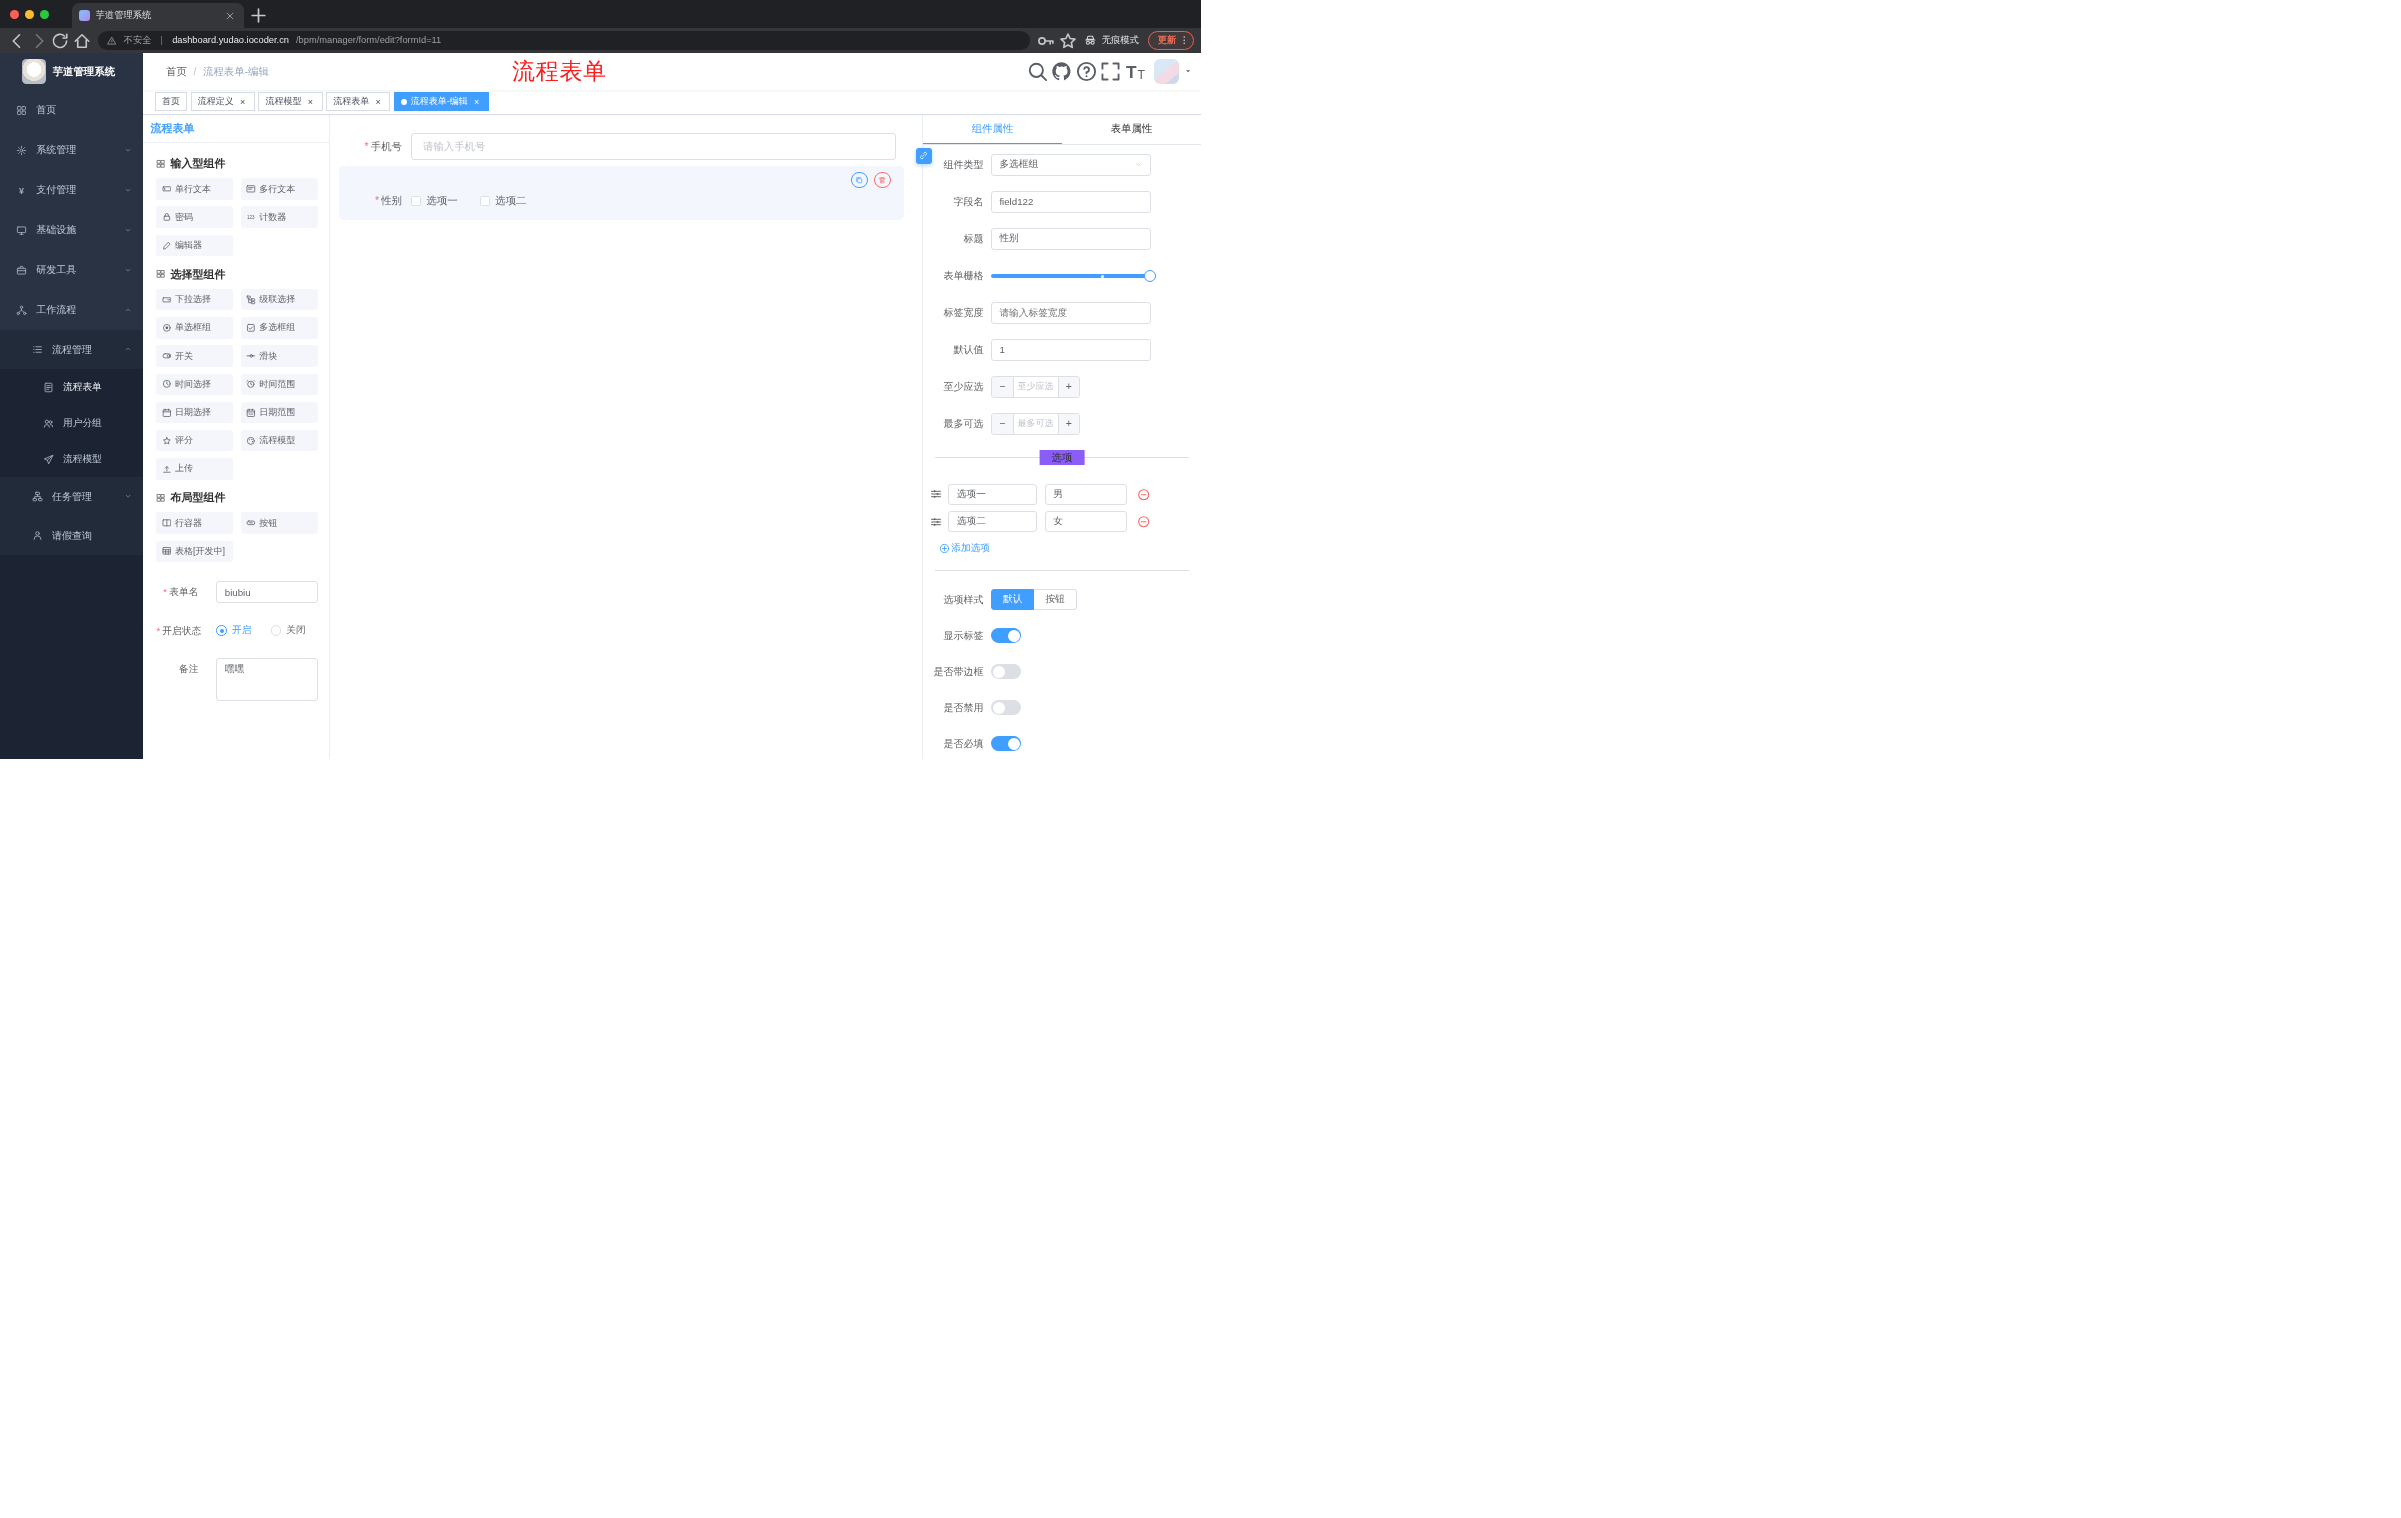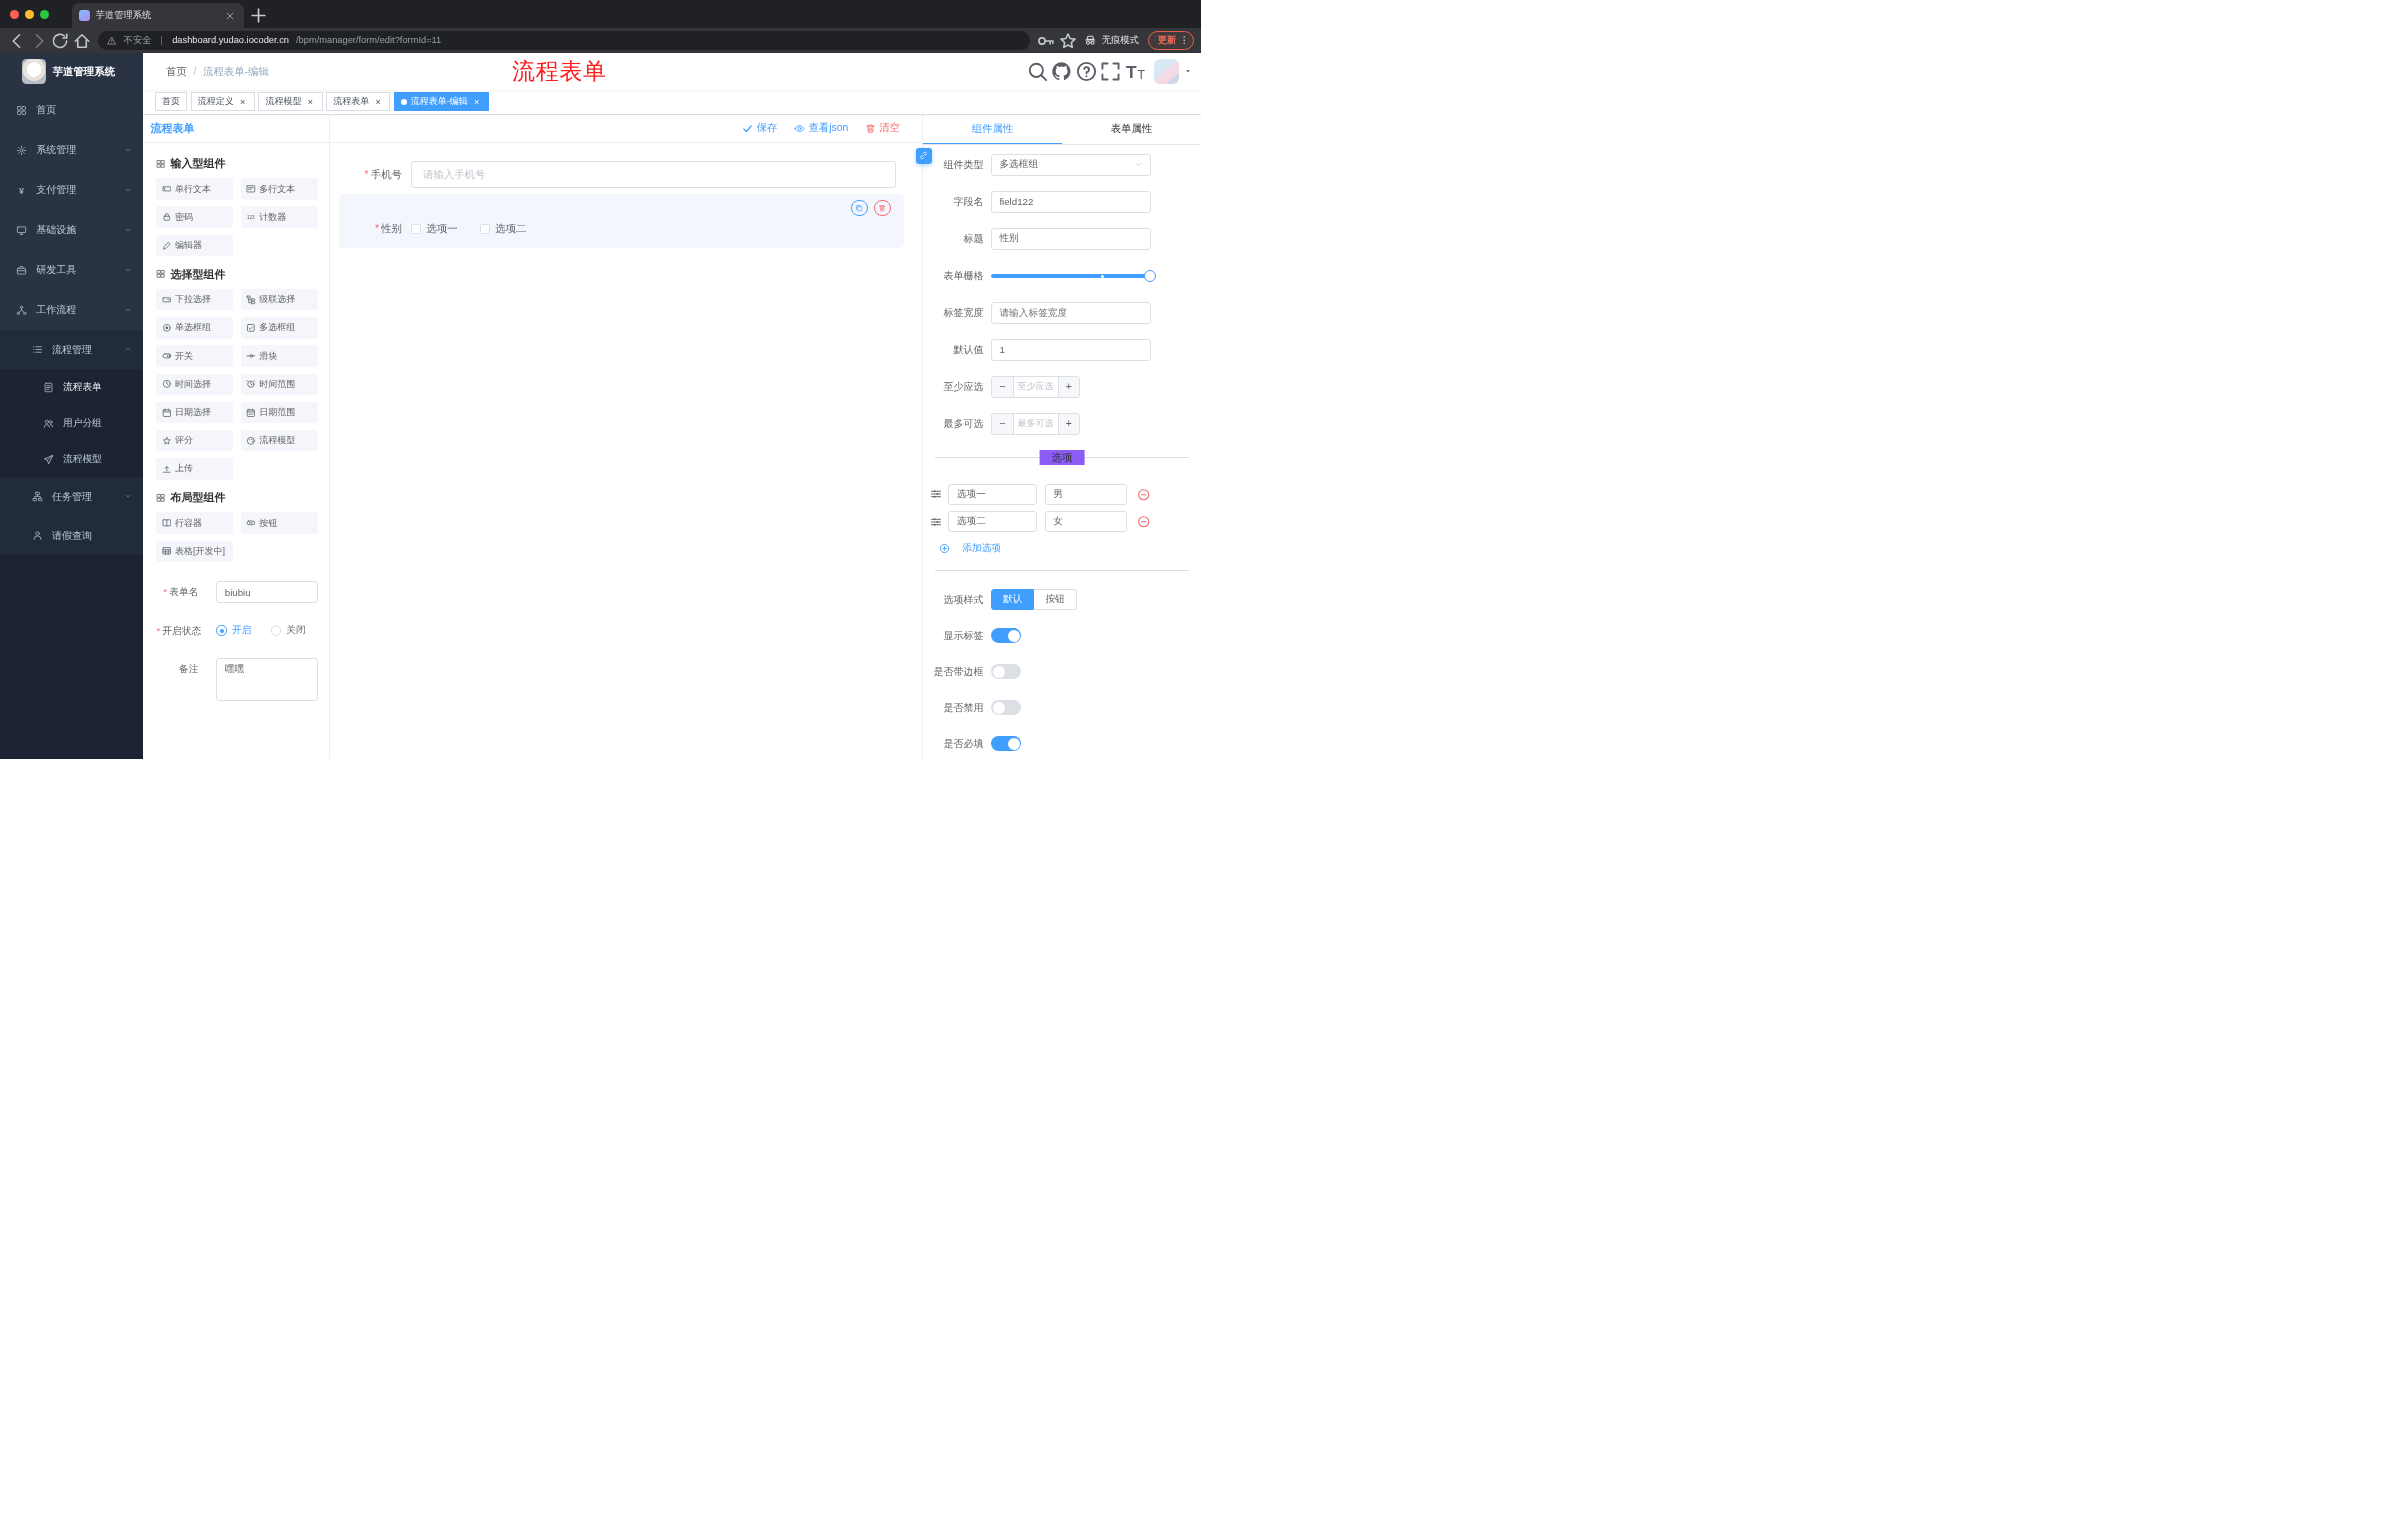--- a/index.html
+++ b/index.html
@@ -135,21 +135,21 @@
 .pstep-btn.plus{border-left:0.7px solid #dcdfe6}
 .pstep-val{flex:1;display:grid;place-items:center;font-size:9px;color:#bfc4cc;white-space:nowrap}
 .pdivider{position:relative;margin:3px 12px 19.3px;height:15px}
 .pdivider::before{content:"";position:absolute;left:0;right:0;top:7.4px;height:0.7px;background:#dcdfe6}
 .pdivider-text{position:absolute;left:50%;transform:translateX(-50%);top:0;background:#8b5cf6;padding:0 12px;font-size:10.4px;color:#303133;line-height:15px}
 .opt-row{display:flex;align-items:center;padding-left:7.4px;margin-bottom:6.7px}
 .opt-handle{font-size:12px;color:#606266;margin-right:6px;cursor:grab}
 .oi1{width:89px;height:21px;margin-right:7.4px}
 .oi2{width:82px;height:21px;margin-right:10.4px}
 .opt-remove{font-size:13.4px;color:#f56c6c;cursor:pointer}
-.add-opt{display:inline-flex;align-items:center;gap:12px;color:#409eff;font-size:9.7px;margin:3px 0 15px 16.3px;cursor:pointer}
+.add-opt{display:inline-flex;align-items:center;gap:1px;color:#409eff;font-size:9.7px;margin:3px 0 15px 16.3px;cursor:pointer}
 .add-opt .ic{font-size:11px}
 .phr{border:none;border-top:0.7px solid #dcdfe6;margin:0 12px 18px}
 .seg{display:flex}
 .seg-btn{height:21px;padding:0 11px;border:0.7px solid #dcdfe6;display:inline-flex;align-items:center;font-size:9.7px;color:#606266;background:#fff;cursor:pointer}
 .seg-btn:first-child{border-radius:3px 0 0 3px}
 .seg-btn:last-child{border-radius:0 3px 3px 0;border-left:none}
 .seg-btn.active{background:#409eff;border-color:#409eff;color:#fff}
 .seg-row{margin-bottom:18px}
 .sw-row{margin-bottom:21px}
 .pswitch{width:30px;height:15px;border-radius:7.4px;background:#dcdfe6;position:relative;cursor:pointer}
@@ -745,47 +745,20 @@
             </div>
             <div class="pform-row">
               <label class="pform-label">备注</label>
               <textarea class="pinput" style="">嘿嘿</textarea>
             </div>
           </div>
         </div>
       </section>
 
       <section class="center-col">
-        <div class="action-bar">
-          <span class="action">
-              <span class="ic">
-                <svg viewBox="0 0 16 16" fill="none" stroke="currentColor" stroke-width="1.3" stroke-linecap="round" stroke-linejoin="round">
-                  <path d="M2.6 8.6 6.4 12.4 13.4 4.2" stroke-width="1.8"></path>
-                </svg>
-              </span>
-              <span>保存</span>
-            </span>
-          <span class="action">
-              <span class="ic">
-                <svg viewBox="0 0 16 16" fill="none" stroke="currentColor" stroke-width="1.3" stroke-linecap="round" stroke-linejoin="round">
-                  <path d="M1.6 8S4.2 3.6 8 3.6 14.4 8 14.4 8 11.8 12.4 8 12.4 1.6 8 1.6 8Z"></path>
-                  <circle cx="8" cy="8" r="2"></circle>
-                </svg>
-              </span>
-              <span>查看json</span>
-            </span>
-          <span class="action danger">
-              <span class="ic">
-                <svg viewBox="0 0 16 16" fill="none" stroke="currentColor" stroke-width="1.3" stroke-linecap="round" stroke-linejoin="round">
-                  <path d="M2.6 4.4h10.8M5.6 4.4V3h4.8v1.4M4.2 4.4l.7 9h6.2l.7-9M6.8 7v4.2M9.2 7v4.2"></path>
-                </svg>
-              </span>
-              <span>清空</span>
-            </span>
-        </div>
         <div class="canvas">
           <div class="form-row phone-row">
             <label class="form-label req"><span>手机号</span></label>
             <div class="el-input">
                 <span class="ph">请输入手机号</span>
               </div>
           </div>
           <div class="widget-selected">
             <div class="widget-actions">
               <span class="wact copy ic-wrap">

